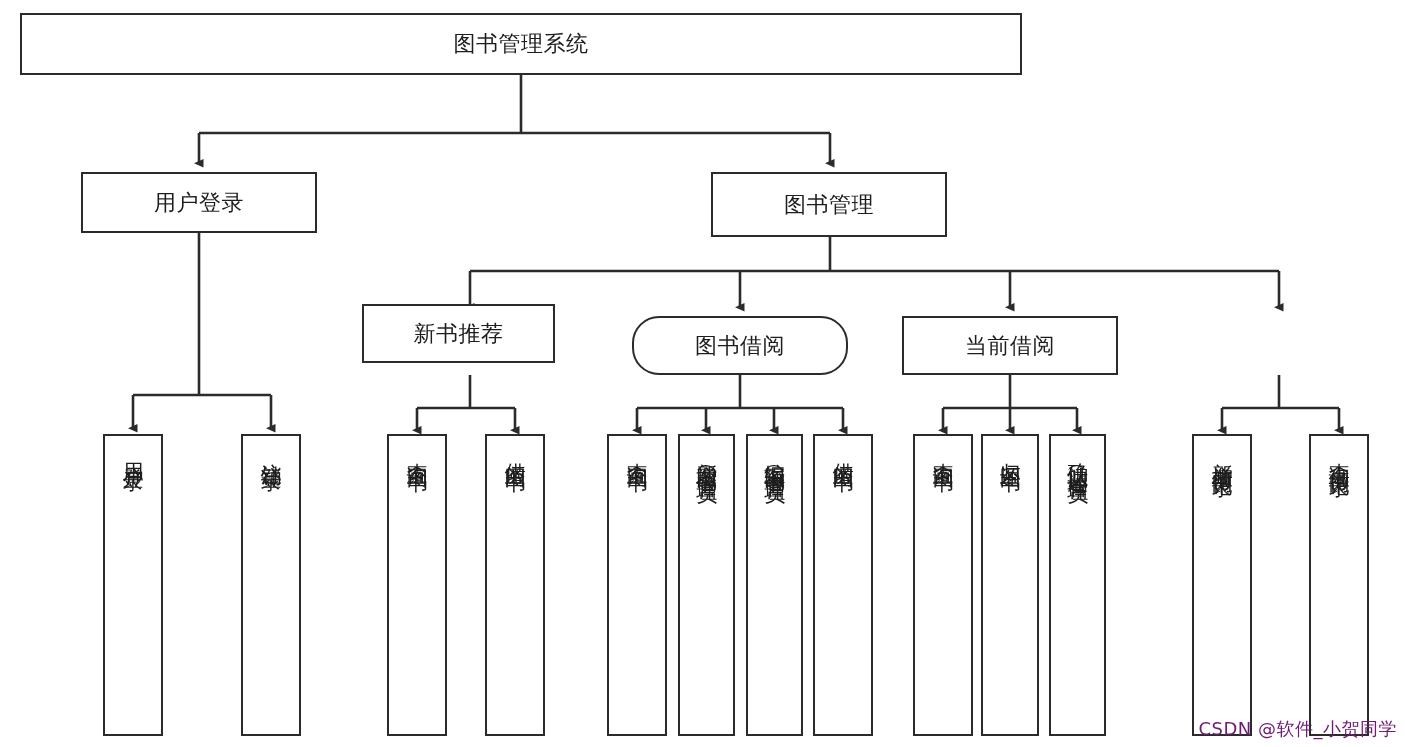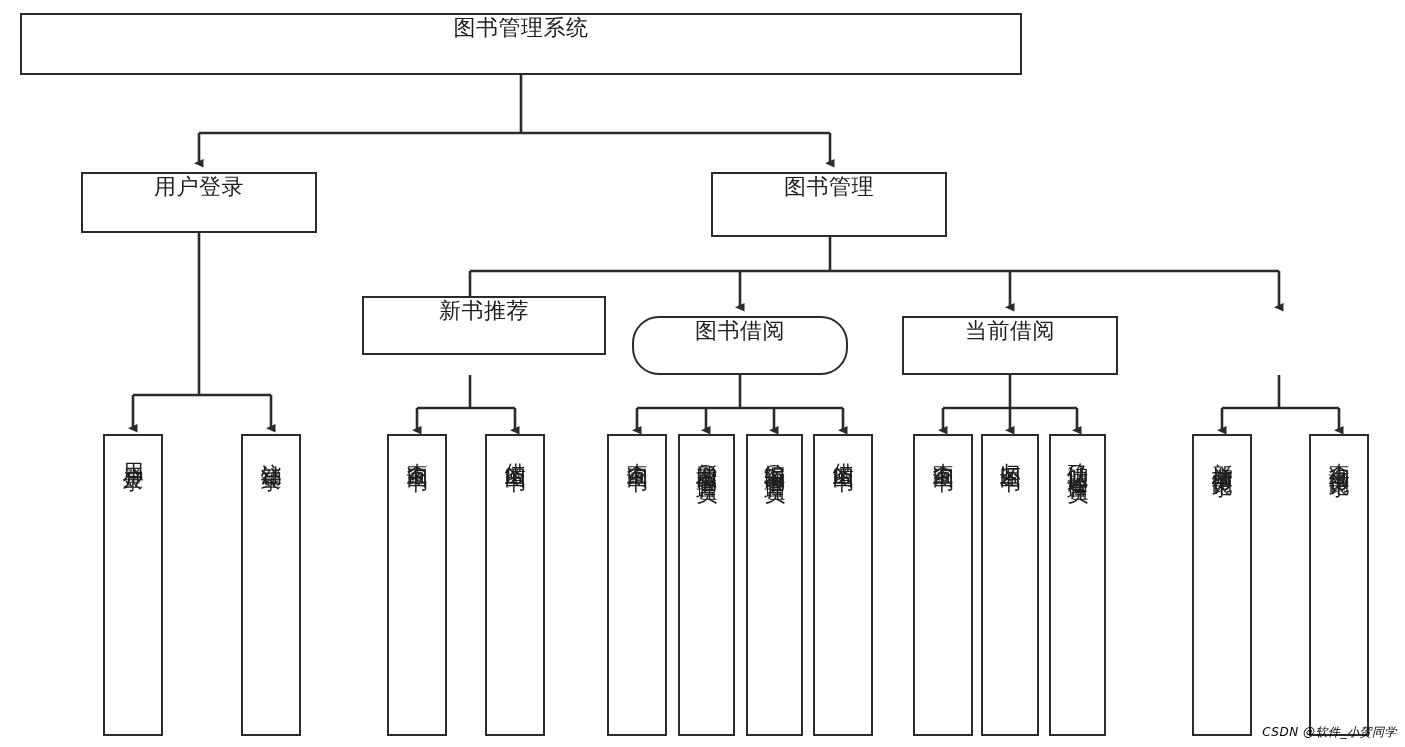--- a/index.html
+++ b/index.html
@@ -26,21 +26,21 @@
     width: 1405px;
     height: 747px;
     pointer-events: none;
   }
   .node {
     position: absolute;
     box-sizing: border-box;
     background: #ffffff;
     border: 2px solid #2b2b2b;
     display: flex;
-    align-items: flex-start;
+    align-items: center;
     justify-content: center;
     z-index: 2;
   }
   .node .label {
     font-size: 21px;
     line-height: 1.18;
     color: #1d1d1d;
     letter-spacing: 0.5px;
     white-space: nowrap;
     text-align: center;
@@ -61,27 +61,26 @@
   }
   .node.root .label,
   .node.level2 .label,
   .node.level3 .label {
     font-size: 22px;
   }
   .watermark {
     position: absolute;
     right: 8px;
     bottom: 6px;
-    font-size: 12px;
-    color: #000000;
+    font-size: 18px;
+    color: #701a75;
     letter-spacing: 0.5px;
     z-index: 5;
     white-space: nowrap;
     user-select: none;
-    font-style: italic;
   }
 </style>
 </head>
 <body>
 
 <div id="canvas">
 
   <svg class="edges" viewBox="0 0 1405 747" xmlns="http://www.w3.org/2000/svg">
     <defs>
       <marker id="arrow" markerWidth="10" markerHeight="10" refX="4.6" refY="5" orient="auto" markerUnits="userSpaceOnUse">
@@ -137,21 +136,21 @@
   </div>
 
   <div class="node level2" style="left:81px; top:172px; width:236px; height:61px;">
     <span class="label">用户登录</span>
   </div>
 
   <div class="node level2" style="left:711px; top:172px; width:236px; height:65px;">
     <span class="label">图书管理</span>
   </div>
 
-  <div class="node level3" style="left:362px; top:296px; width:244px; height:59px;">
+  <div class="node level3" style="left:362px; top:304px; width:193px; height:59px;">
     <span class="label">新书推荐</span>
   </div>
 
   <div class="node level3" style="left:632px; top:316px; width:216px; height:59px;border-radius:27px;">
     <span class="label">图书借阅</span>
   </div>
 
   <div class="node level3" style="left:902px; top:316px; width:216px; height:59px;">
     <span class="label">当前借阅</span>
   </div>

